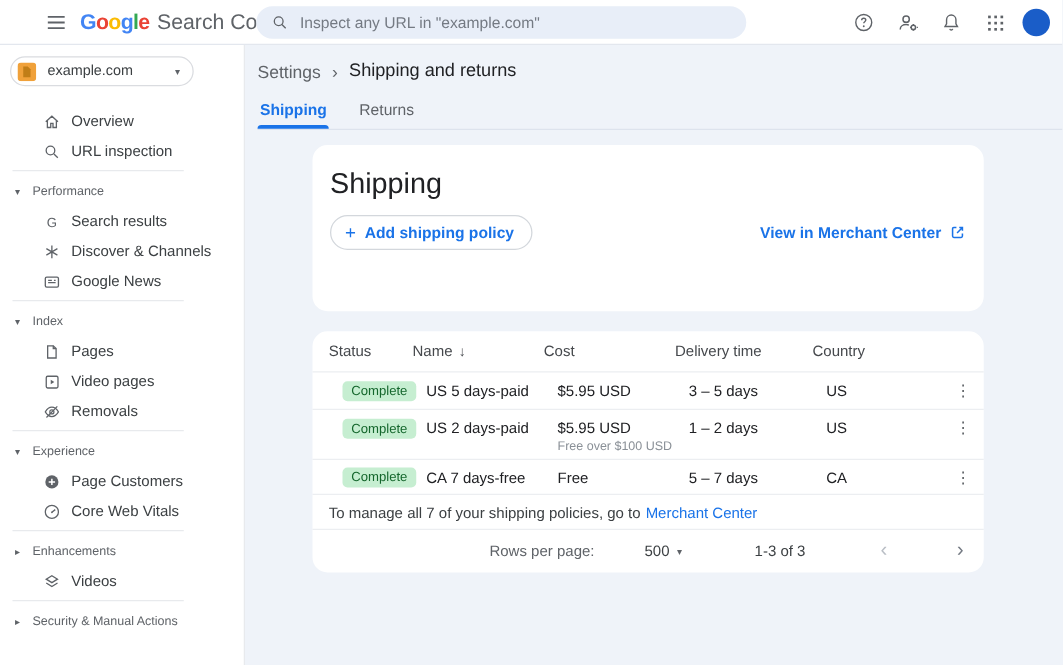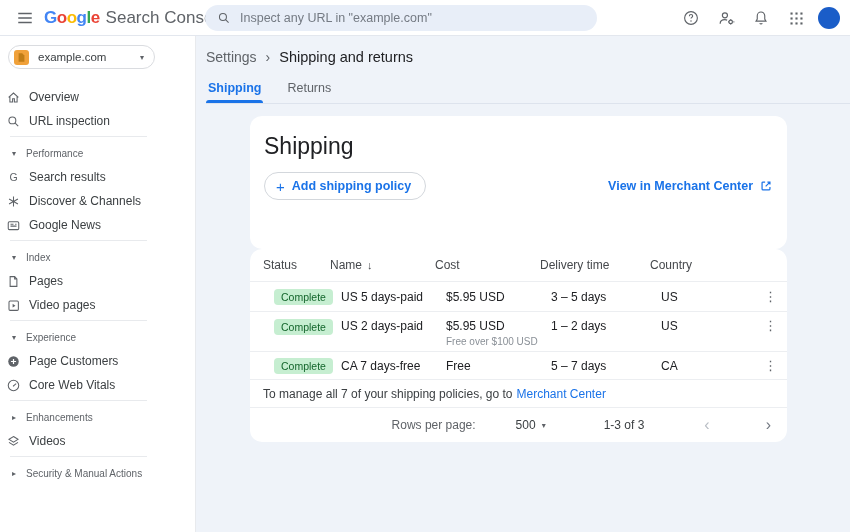--- a/index.html
+++ b/index.html
@@ -6,21 +6,21 @@
   html,body { width:850px; height:532px; overflow:hidden; }
   body {
     font-family:"Liberation Sans","DejaVu Sans",sans-serif;
     background:#eff3f9; color:#202124; position:relative;
   }
 
   
   .topbar {
     position:absolute; top:0; left:0; width:850px; height:36px;
     background:#fff; border-bottom:1px solid #e3e7ee;
-    display:flex; align-items:center; z-index:20;
+    display:flex; align-items:center; z-index:20;padding-left:20px;
   }
   .hamburger { width:34px; height:30px; margin-left:8px; border:none; background:none;
     display:flex; align-items:center; justify-content:center; cursor:pointer; }
   .logo { display:flex; align-items:baseline; margin-left:2px; white-space:nowrap; }
   .logo .gword { font-size:17px; font-weight:bold; letter-spacing:-0.5px; }
   .logo .product { font-size:17px; color:#5f6368; margin-left:6px; font-weight:normal; }
   .c-b{color:#4285f4}.c-r{color:#ea4335}.c-y{color:#fbbc04}.c-g{color:#34a853}
   .searchbar {
     position:absolute; left:205px; top:5px; width:392px; height:26px;
     background:#e8eef8; border-radius:13px; display:flex; align-items:center;
@@ -42,21 +42,21 @@
   }
   .property-pill {
     margin:9px 0 0 8px; width:147px; height:24px; border:1px solid #dadce0;
     border-radius:12px; display:flex; align-items:center; padding:0 10px 0 5px;
     background:#fff; cursor:pointer;
   }
   .property-pill .plabel { font-size:11.5px; color:#3c4043; margin-left:9px; }
   .property-pill .pcaret { margin-left:auto; font-size:8px; color:#5f6368; }
   .nav { margin-top:16px; }
   .nav-item {
-    height:24px; display:flex; align-items:center; padding-left:6px; cursor:pointer;
+    height:24px; display:flex; align-items:center; padding-left:34px; cursor:pointer;
   }
   .nav-item .nlabel { font-size:12px; color:#3c4043; margin-left:8px; white-space:nowrap; }
   .nav-item .nicon { width:15px; height:15px; display:flex; align-items:center; justify-content:center; }
   .nav-header {
     height:24px; display:flex; align-items:center; padding-left:12px; cursor:pointer;
   }
   .nav-header .hchev { font-size:8px; color:#5f6368; width:8px; }
   .nav-header .hlabel { font-size:10px; color:#5f6368; margin-left:6px; white-space:nowrap; }
   .nav-divider { height:1px; background:#e8eaed; margin:3px 48px 4px 10px; }
 
@@ -88,21 +88,21 @@
     color:#1a73e8; font-size:12.5px; font-weight:bold; padding:0 14px 0 11px;
     display:flex; align-items:center; cursor:pointer; font-family:inherit;
   }
   .add-btn .plus { font-size:15px; font-weight:normal; margin-right:7px; }
   .merchant-link {
     color:#1a73e8; font-size:12.5px; font-weight:bold; display:flex; align-items:center;
     gap:6px; cursor:pointer; text-decoration:none;
   }
 
   
-  .card-table { }
+  .card-table { margin-top:16px; }
   .trow { display:flex; align-items:center; padding:0 10px 0 13px; border-bottom:1px solid #eceef1; }
   .thead { height:33px; font-size:12px; color:#45484c; }
   .thead .cell { cursor:pointer; }
   .col-status { width:67px; }
   .col-name { width:105px; }
   .col-cost { width:105px; }
   .col-delivery { width:110px; }
   .col-country { flex:1; }
   .col-menu { width:24px; text-align:right; }
   .sort-arrow { font-size:11px; margin-left:5px; color:#45484c; }
@@ -264,20 +264,30 @@
     </div>
     <div class="nav-item">
       <span class="nicon">
           <svg width="15" height="15" viewBox="0 0 20 20" fill="none" stroke="#5f6368" stroke-width="1.4">
             <rect x="4" y="4" width="12.5" height="12.5" rx="1.5"></rect>
             <path d="M8.8 7.8 12.6 10.2 8.8 12.6Z" fill="#5f6368" stroke="none"></path>
           </svg>
         </span>
       <span class="nlabel">Video pages</span>
     </div>
+    <div class="nav-item">
+      <span class="nicon">
+          <svg width="15" height="15" viewBox="0 0 20 20" fill="none" stroke="#5f6368" stroke-width="1.3">
+            <path d="M3 10c2-3.4 4.8-5 7-5s5 1.6 7 5c-2 3.4-4.8 5-7 5s-5-1.6-7-5Z"></path>
+            <circle cx="10" cy="10" r="2.2"></circle>
+            <path d="M4.2 16 15.8 4.2"></path>
+          </svg>
+        </span>
+      <span class="nlabel">Removals</span>
+    </div>
     <div class="nav-divider"></div>
     <div class="nav-header">
       <span class="hchev">▾</span>
       <span class="hlabel">Experience</span>
     </div>
     <div class="nav-item">
       <span class="nicon">
           <svg width="15" height="15" viewBox="0 0 20 20">
             <circle cx="10" cy="10" r="7" fill="#5f6368"></circle>
             <path d="M10 6.6v6.8M6.6 10h6.8" stroke="#fff" stroke-width="1.6" fill="none"></path>

